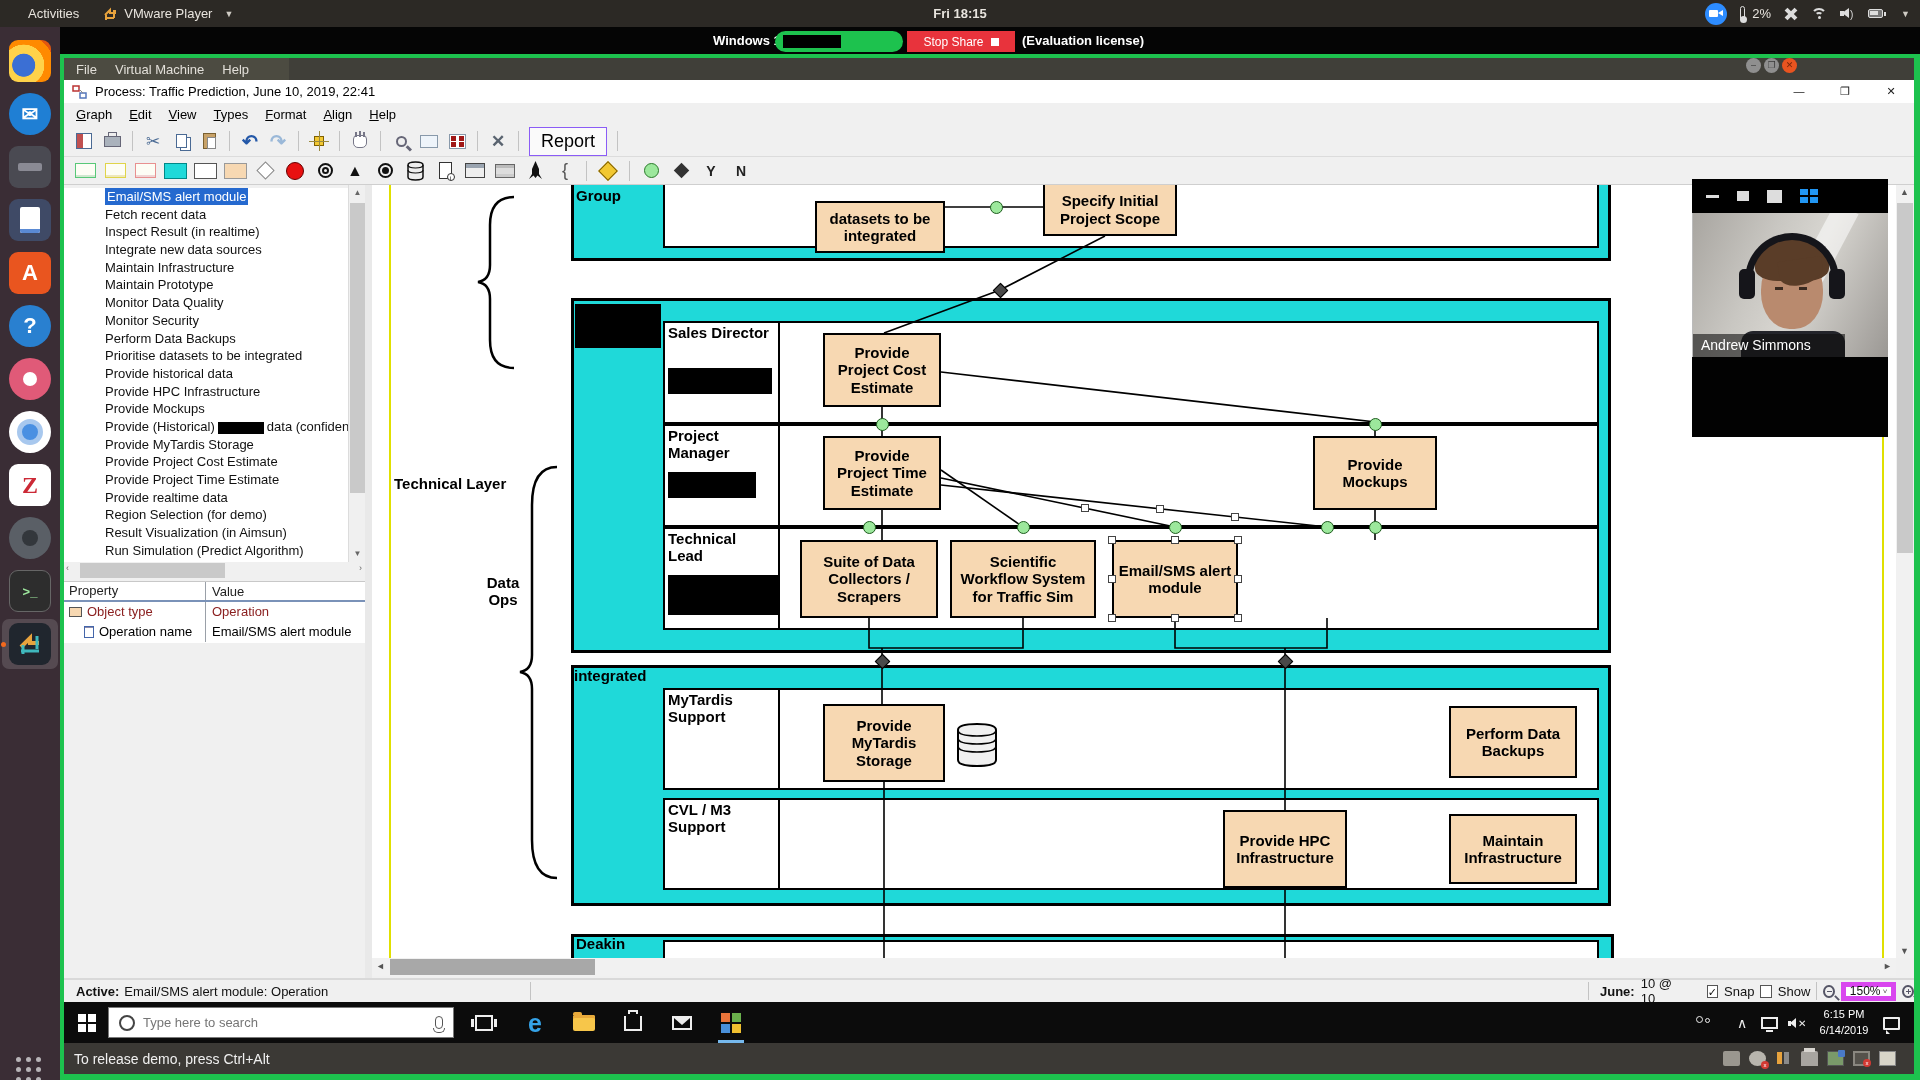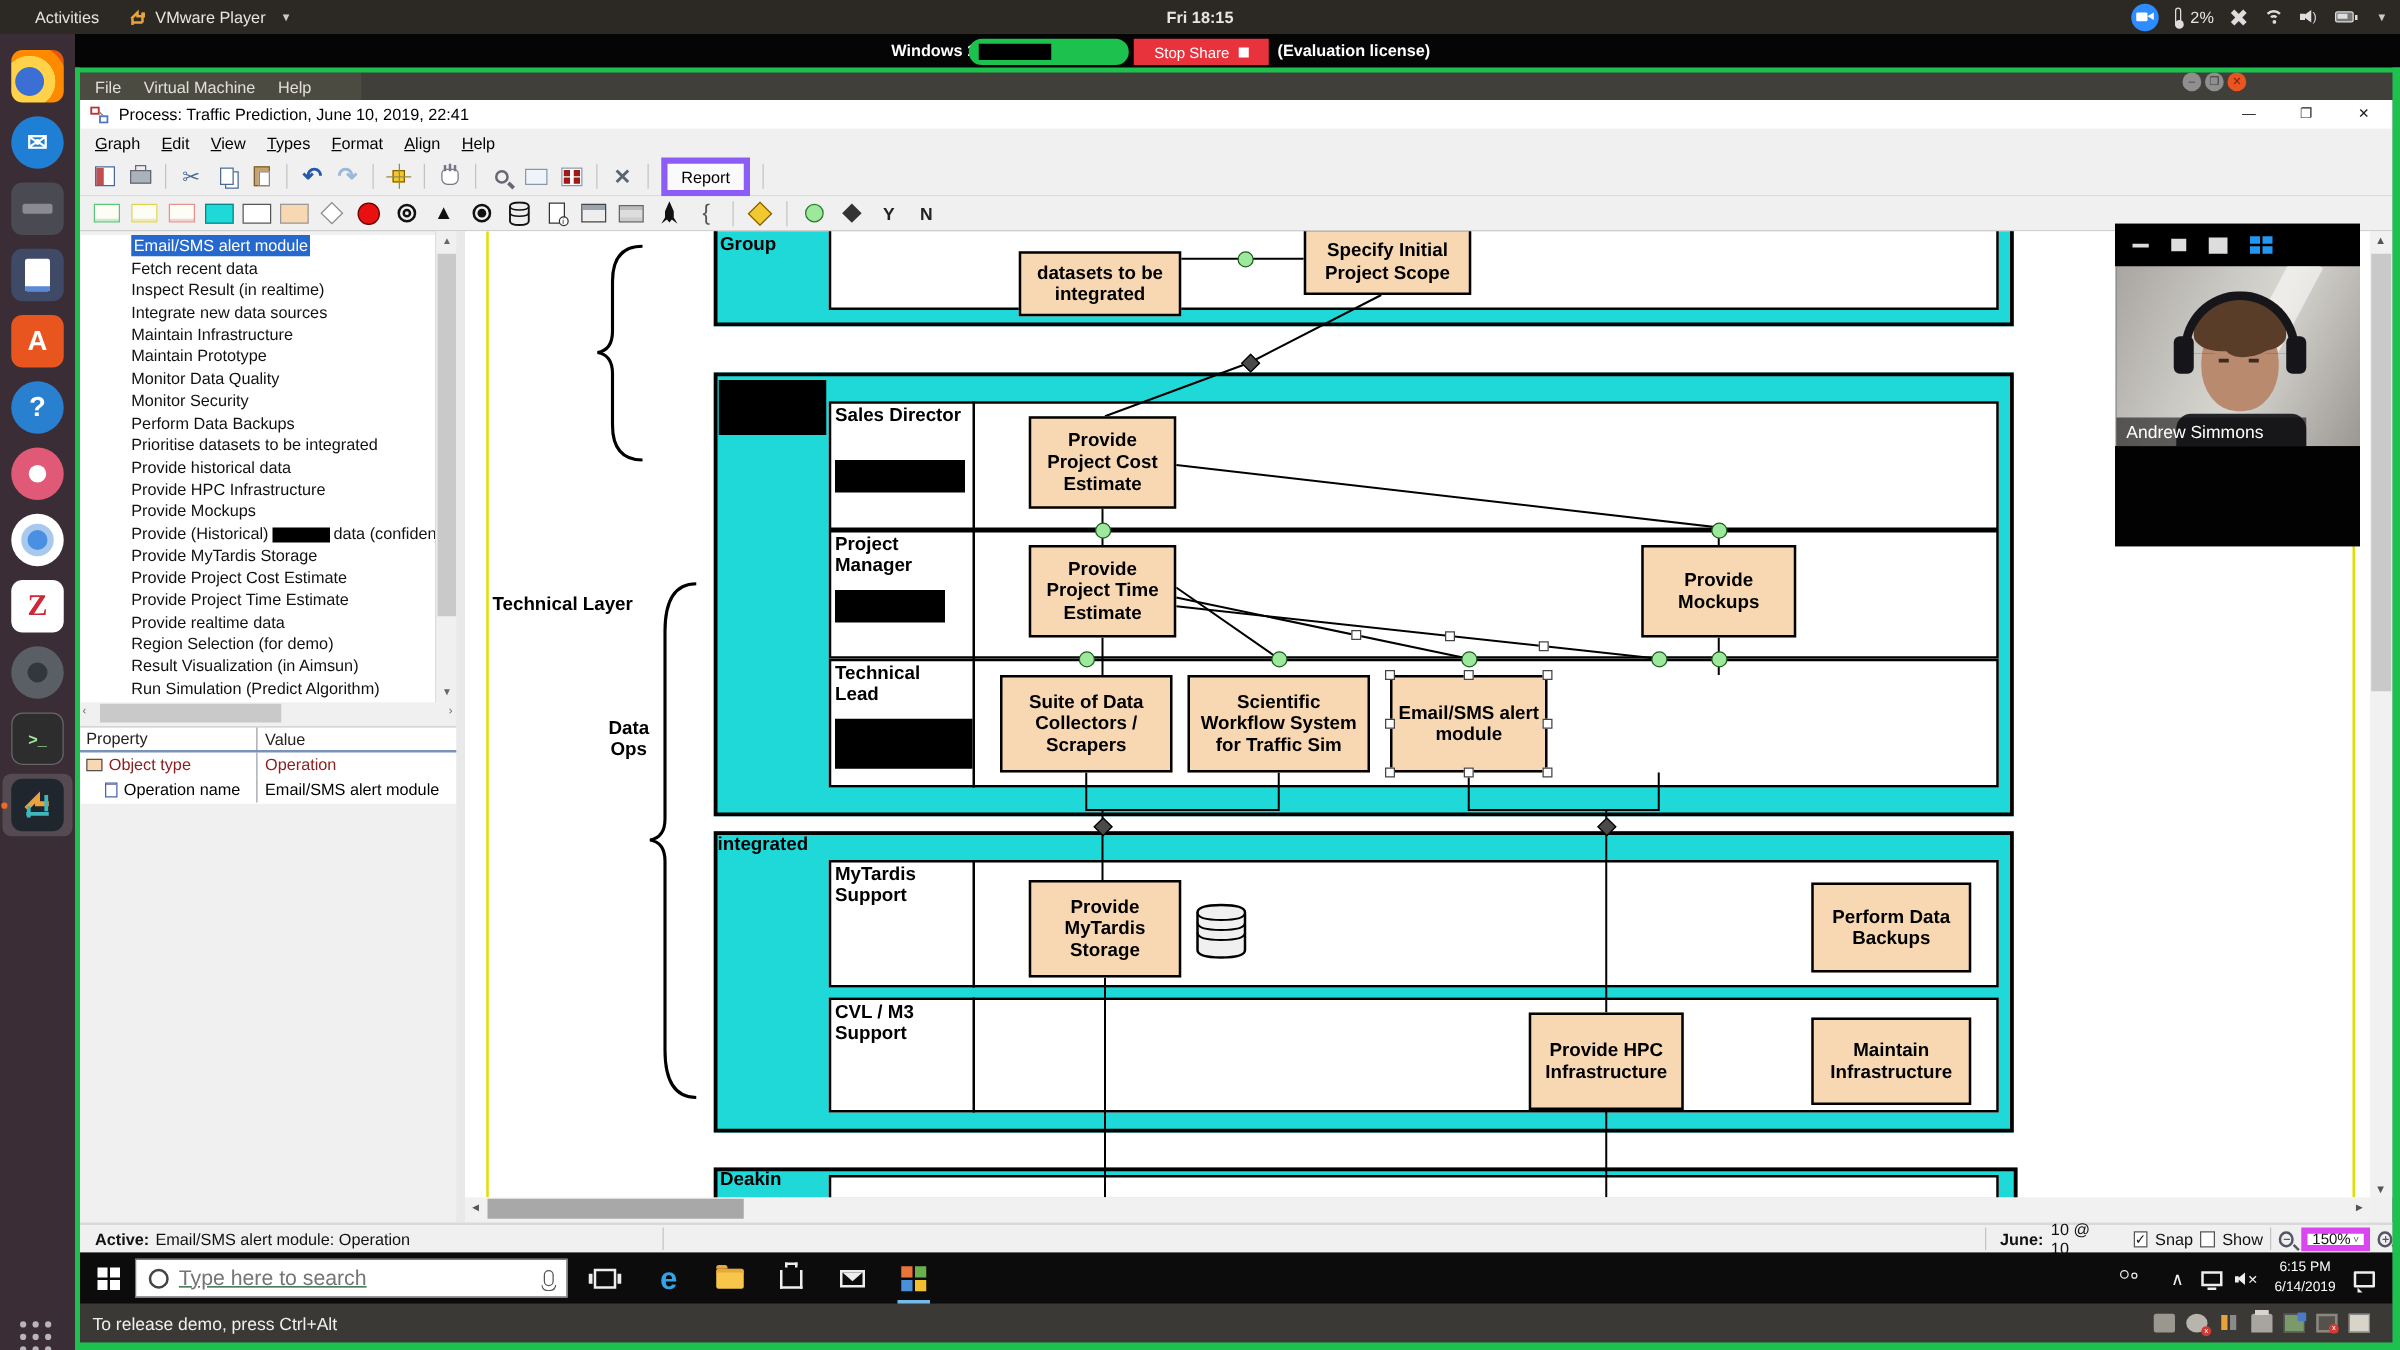--- a/index.html
+++ b/index.html
@@ -81,21 +81,21 @@
 
   
   #statusbar { left:64px; top:978px; width:1850px; height:24px; background:#f0f0f0; border-top:2px solid #d9d9d9; font-size:13px; color:#111; z-index:22; }
   .ssep { width:1px; height:18px; background:#c3c3c3; }
   .cb { width:13px; height:13px; border:1px solid #555; background:#fff; font-size:11px; line-height:12px; text-align:center; color:#111; }
   .zoomsel { width:62px; height:19px; border:5px solid #d946ef; background:#fff; display:flex; align-items:center; justify-content:space-between; padding:0 4px; font-size:12px; }
 
   
   #taskbar { left:64px; top:1002px; width:1850px; height:41px; background:#0c0c0c; z-index:22; }
   #searchbox { position:absolute; left:44px; top:5px; width:346px; height:31px; background:#fff; border:1px solid #7a7a7a; display:flex; align-items:center; }
-  #searchbox input { border:none; outline:none; font-size:17px; color:#14532d; width:250px; font-family:"Liberation Sans",sans-serif; background:transparent;text-decoration:underline; }
+  #searchbox input { border:none; outline:none; font-size:13px; color:#b91c1c; width:250px; font-family:"Liberation Sans",sans-serif; background:transparent; }
   .tb-ic { position:absolute; top:6px; width:30px; height:30px; display:flex; align-items:center; justify-content:center; }
   .tray-ic { color:#eee; }
 
   
   #hintbar { left:64px; top:1043px; width:1850px; height:31px; background:#3b3935; color:#f0f0f0; font-size:14px; z-index:22; }
   .dev-ic { width:17px; height:15px; margin-left:9px; position:relative; }
   .badge { position:absolute; right:-3px; bottom:-3px; width:8px; height:8px; background:#d43a34; border-radius:50%; color:#fff; font-size:6px; line-height:8px; text-align:center; }
 
   
   #webcam { left:1692px; top:179px; width:196px; height:258px; background:#000; z-index:60; }
@@ -311,21 +311,21 @@
         <span style="width:17px;height:15px;background:#fff;border:1px solid #8899aa;position:relative;">
           <span style="position:absolute;left:1px;top:1px;width:5px;height:5px;background:#a01818;"></span>
           <span style="position:absolute;right:1px;top:1px;width:5px;height:5px;background:#a01818;"></span>
           <span style="position:absolute;left:1px;bottom:1px;width:5px;height:5px;background:#a01818;"></span>
           <span style="position:absolute;right:1px;bottom:1px;width:5px;height:5px;background:#a01818;"></span>
         </span>
       </span>
     <span class="tsep"></span>
     <span class="tic" style="color:#5a6470;font-size:17px;font-weight:bold;">✕</span>
     <span class="tsep"></span>
-    <span style="border:5px solid #8b5cf6;background:#fafafa;padding:3px 11px;font-size:13px;margin:12px 4px;">Report</span>
+    <span style="border:1px solid #8b5cf6;background:#fafafa;padding:3px 11px;font-size:18px;margin:12px 4px;">Report</span>
     <span class="tsep"></span>
   </div>
 
   <div class="abs flex" id="tb2">
     <span style="width:6px;"></span>
     <span class="tic2">
         <span style="width:21px;height:15px;background:#fdfdf5;border:1.5px solid #58c878;box-shadow:inset 0 -3px 0 -1px #cfe8cf;"></span>
       </span>
     <span class="tic2">
         <span style="width:21px;height:15px;background:#fdfdf5;border:1.5px solid #e0d44a;box-shadow:inset 0 -3px 0 -1px #eee8bb;"></span>

